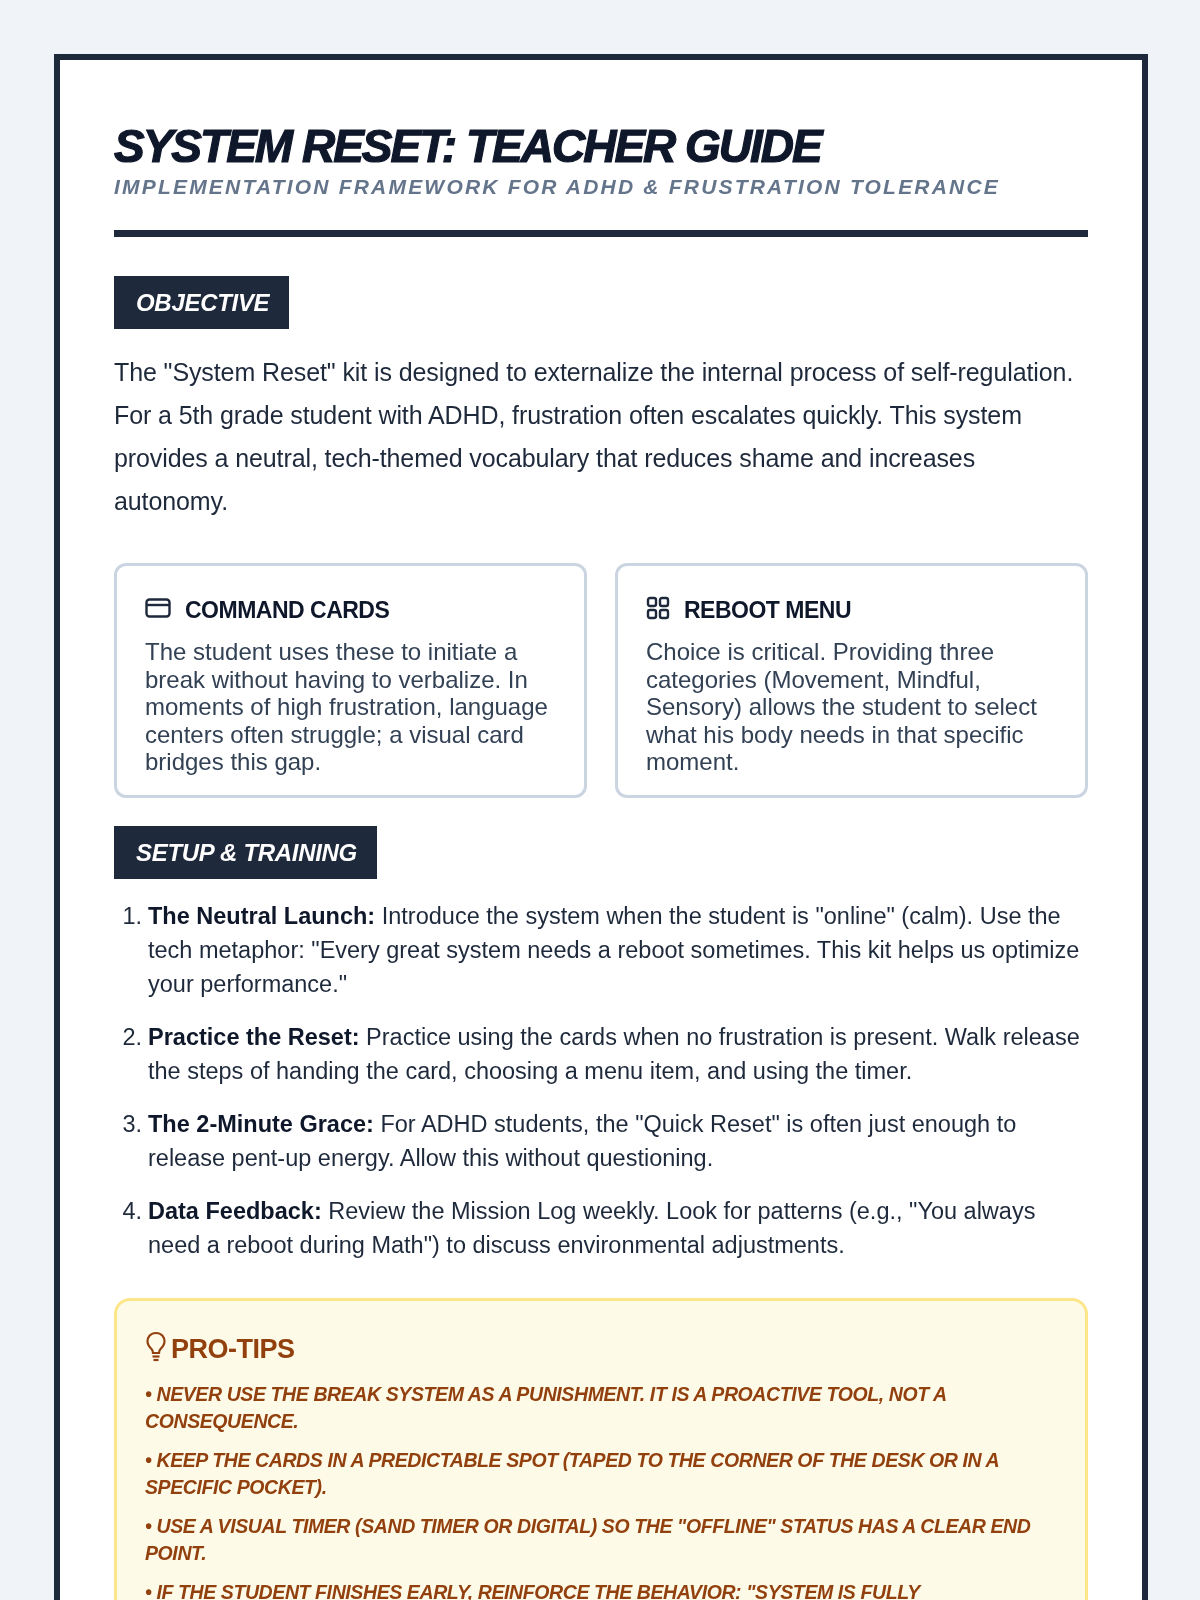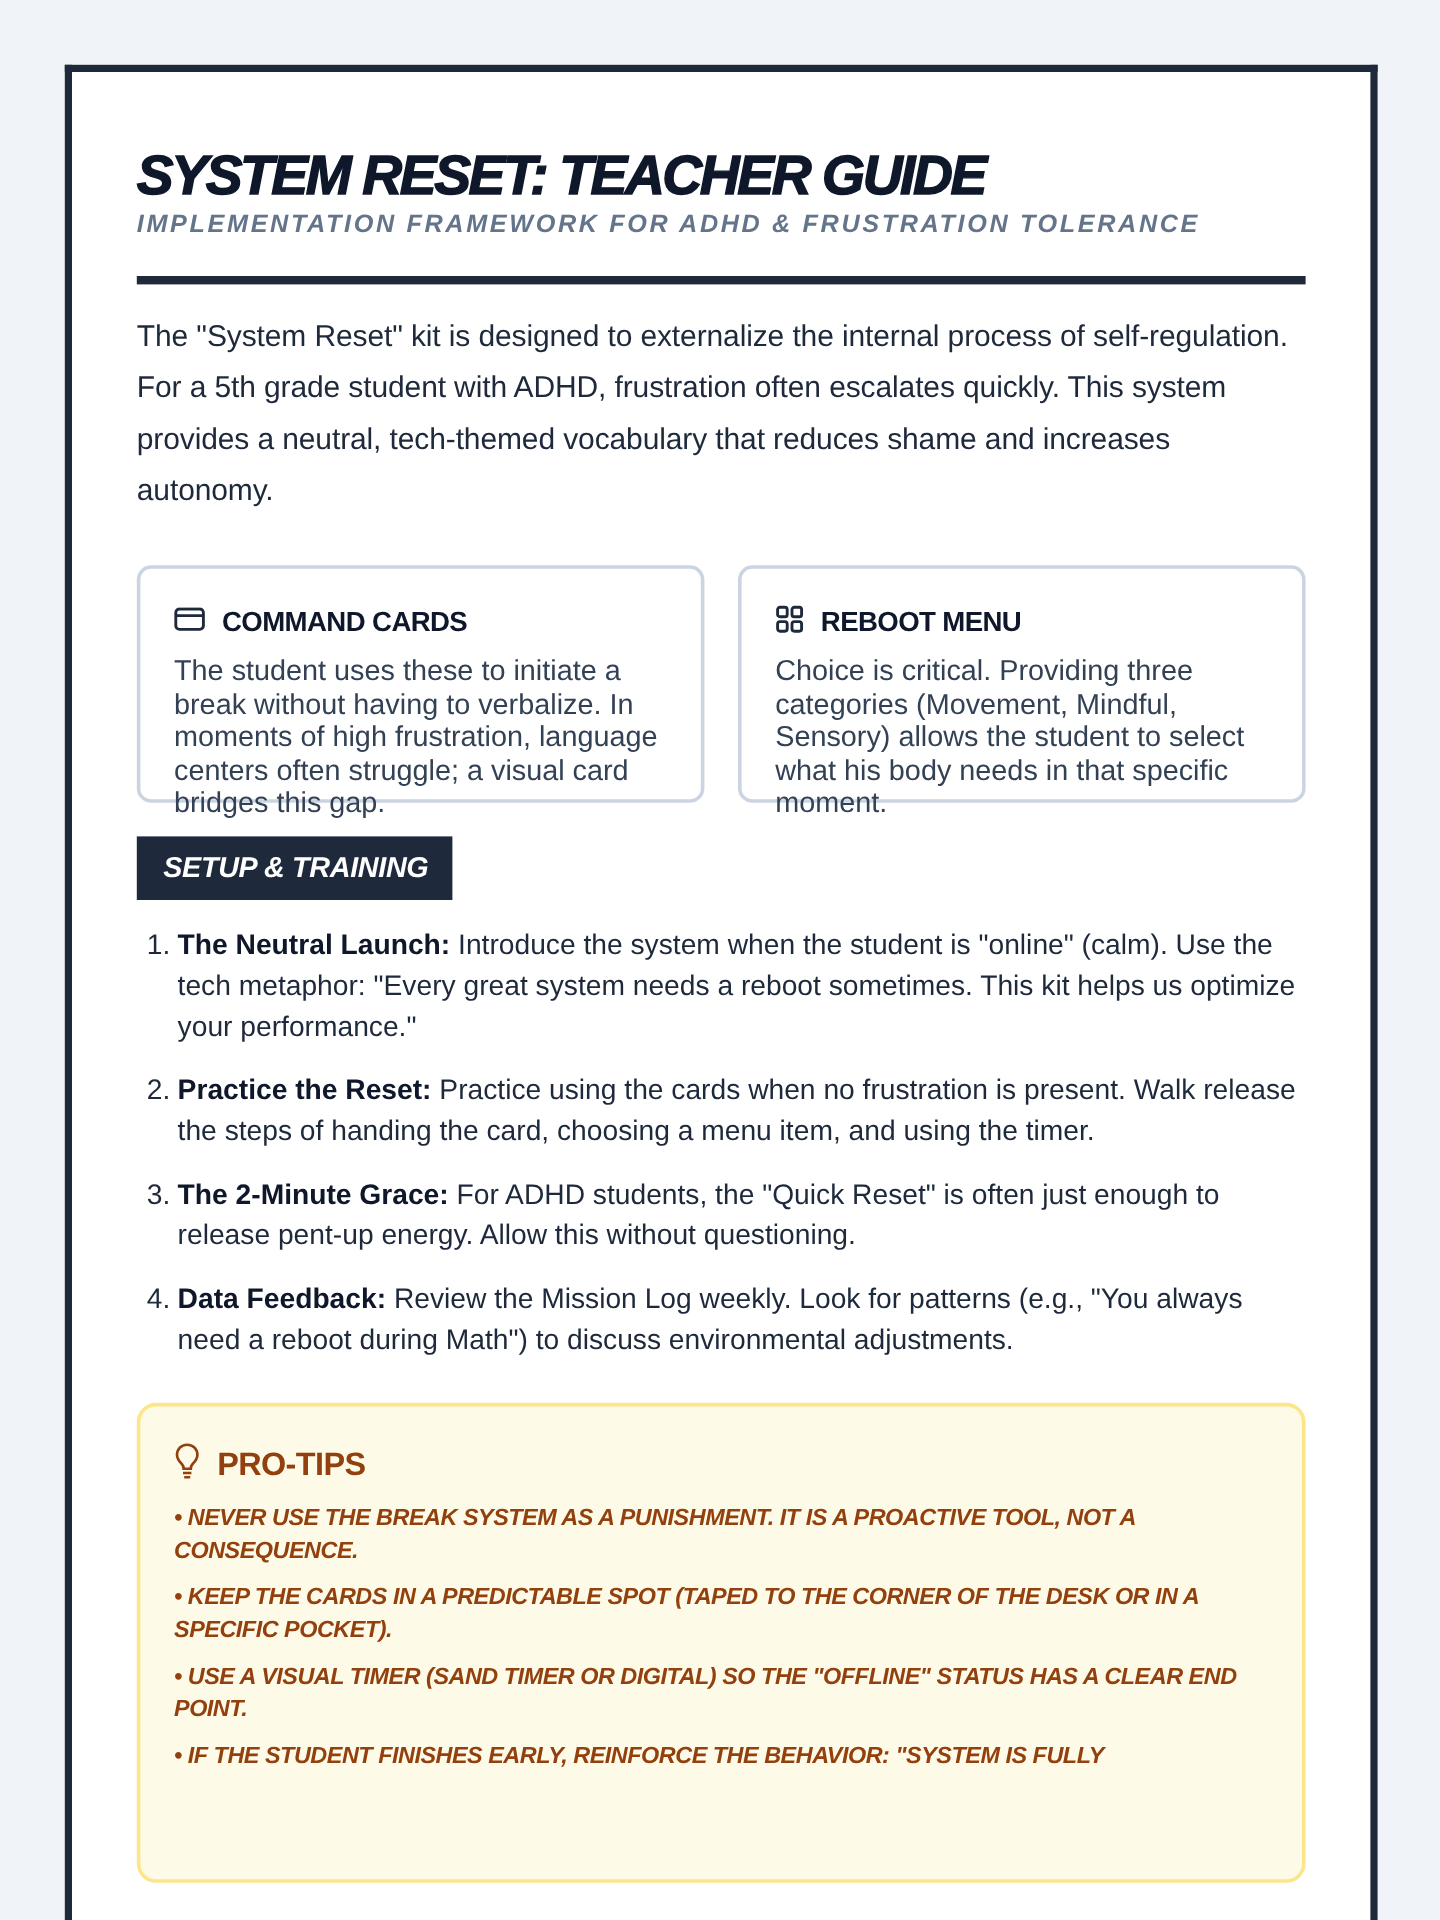--- a/index.html
+++ b/index.html
@@ -70,21 +70,21 @@
       color: #1e293b;
       letter-spacing: -0.1px;
     }
     .cards {
       margin-top: 40px;
       display: flex;
       gap: 28px;
     }
     .card {
       flex: 1;
-      height: 198px;
+      height: 235px;
       border: 3px solid #cbd5e1;
       border-radius: 12px;
       padding: 28px 28px 0 28px;
     }
     .card-head {
       display: flex;
       align-items: center;
       gap: 14px;
       height: 32px;
     }
@@ -125,21 +125,21 @@
       margin-top: 36px;
       background: #fefae8;
       border: 3px solid #fde68a;
       border-radius: 16px;
       height: 400px;
       padding: 28px 28px 0 28px;
     }
     .tips-head {
       display: flex;
       align-items: center;
-      gap: 14px;
+      gap: 4px;
       height: 40px;
     }
     .tips-title {
       font-weight: 700;
       font-size: 27px;
       color: #92400e;
       letter-spacing: -0.5px;
     }
     .tip {
       margin-top: 12px;
@@ -154,20 +154,21 @@
     .tip + .tip { margin-top: 12px; }
   </style>
 </head>
 <body>
 
 <div class="page">
   <h1 class="title">SYSTEM RESET: TEACHER GUIDE</h1>
   <div class="subtitle">IMPLEMENTATION FRAMEWORK FOR ADHD &amp; FRUSTRATION TOLERANCE</div>
   <div class="rule"></div>
 
+  <div class="section-tag tag-objective">OBJECTIVE</div>
   <p class="objective-text">The "System Reset" kit is designed to externalize the internal process of self-regulation. For a 5th grade student with ADHD, frustration often escalates quickly. This system provides a neutral, tech-themed vocabulary that reduces shame and increases autonomy.</p>
 
   <div class="cards">
     <div class="card">
       <div class="card-head">
         <span>
           <svg width="26" height="20" viewBox="0 0 26 20">
             <rect x="1.5" y="1.5" width="23" height="17" rx="3" fill="none" stroke="#1e293b" stroke-width="2.4"></rect>
             <line x1="1.5" y1="7" x2="24.5" y2="7" stroke="#1e293b" stroke-width="2.4"></line>
           </svg>

